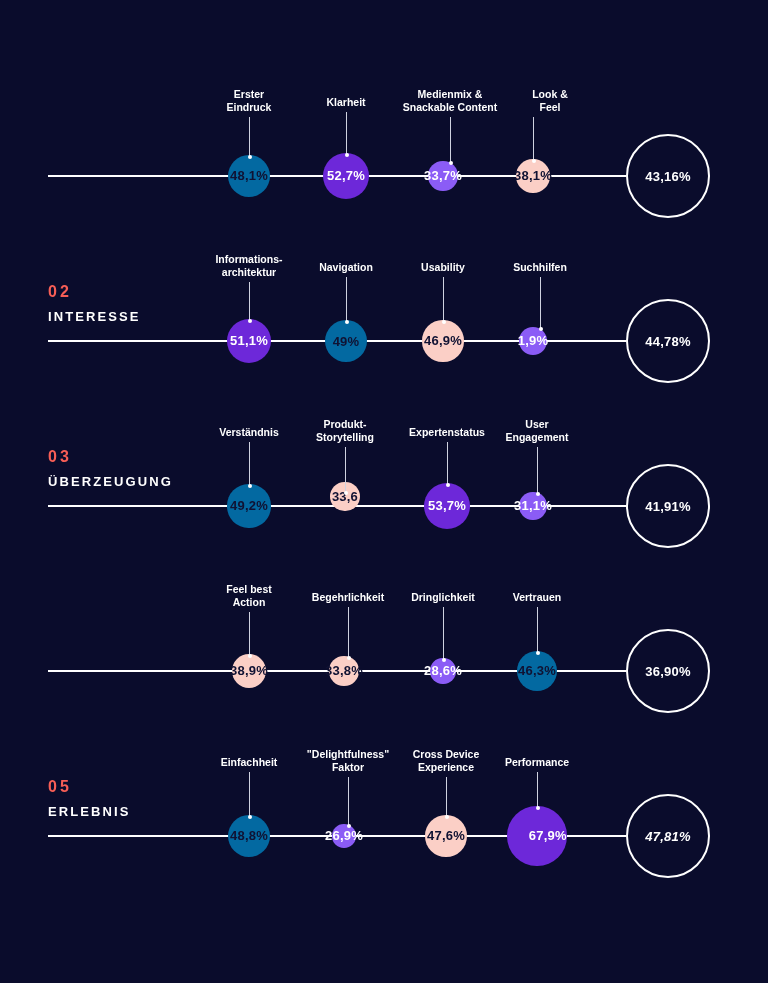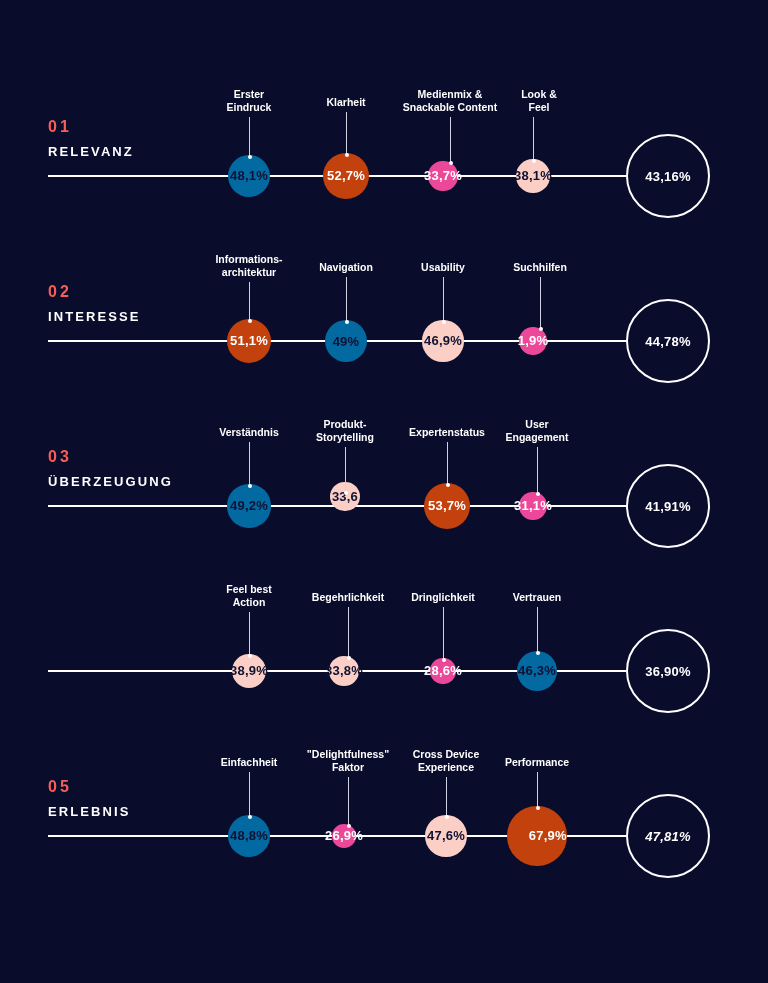--- a/index.html
+++ b/index.html
@@ -71,22 +71,22 @@
     justify-content: center;
     box-sizing: border-box;
   }
   .bubble .val {
     font-size: 13px;
     font-weight: bold;
     letter-spacing: 0.2px;
     white-space: nowrap;
   }
   .b-cyan   { background: #0369a1; }
-  .b-blue   { background: #c2410c; }
-  .b-red    { background: #ec4899; }
+  .b-blue   { background: #6d28d9; }
+  .b-red    { background: #8b5cf6; }
   .b-pink   { background: #fbcfc6; }
   .b-open   { background: transparent; border: 2px solid #ffffff; }
 
   .b-cyan .val,
   .b-pink .val { color: #101233; }
   .b-blue .val,
   .b-red  .val { color: #ffffff; }
   .b-open .val { color: #ffffff; }
 
   
@@ -114,24 +114,20 @@
     height: 4px;
     border-radius: 50%;
     background: #ffffff;
   }
 </style>
 </head>
 <body>
 
 <div id="canvas">
     <div class="row" style="top: 88px;">
-      <div class="row-label">
-        <div class="row-num">01</div>
-        <div class="row-title">RELEVANZ</div>
-      </div>
       <div class="baseline" style="left: 48px; top: 87px; width: 578px;"></div>
       <div class="bubble b-cyan" style="width: 42.0875px; height: 42.0875px; left: 227.956px; top: 66.9562px;">
         <span class="val">48,1%</span>
       </div>
       <div class="leader" style="left: 249px; top: 29px; height: 39.9562px;"></div>
       <div class="callout" style="left: 249px; top: 0px;">Erster
 Eindruck</div>
       <div class="bubble b-blue" style="width: 46.1125px; height: 46.1125px; left: 322.944px; top: 64.9437px;">
         <span class="val">52,7%</span>
       </div>
@@ -140,21 +136,21 @@
       <div class="bubble b-red" style="width: 29.4875px; height: 29.4875px; left: 428.256px; top: 73.2562px;">
         <span class="val">33,7%</span>
       </div>
       <div class="leader" style="left: 450px; top: 29px; height: 46.2562px;"></div>
       <div class="callout" style="left: 450px; top: 0px;">Medienmix &amp;
 Snackable Content</div>
       <div class="bubble b-pink" style="width: 33.3375px; height: 33.3375px; left: 516.331px; top: 71.3312px;">
         <span class="val">38,1%</span>
       </div>
       <div class="leader" style="left: 533px; top: 29px; height: 44.3312px;"></div>
-      <div class="callout" style="left: 539px; top: 0px;">Look &amp;
+      <div class="callout" style="left: 550px; top: 0px;">Look &amp;
 Feel</div>
       <div class="bubble b-open" style="width: 84px; height: 84px; left: 626px; top: 46px;">
         <span class="val">43,16%</span>
       </div>
     </div>
     <div class="row" style="top: 253px;">
       <div class="row-label">
         <div class="row-num">02</div>
         <div class="row-title">INTERESSE</div>
       </div>

